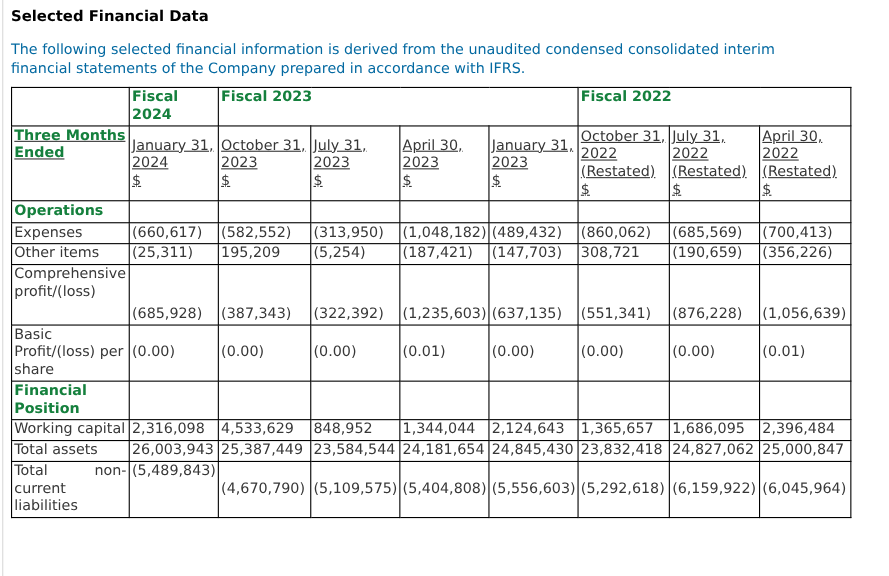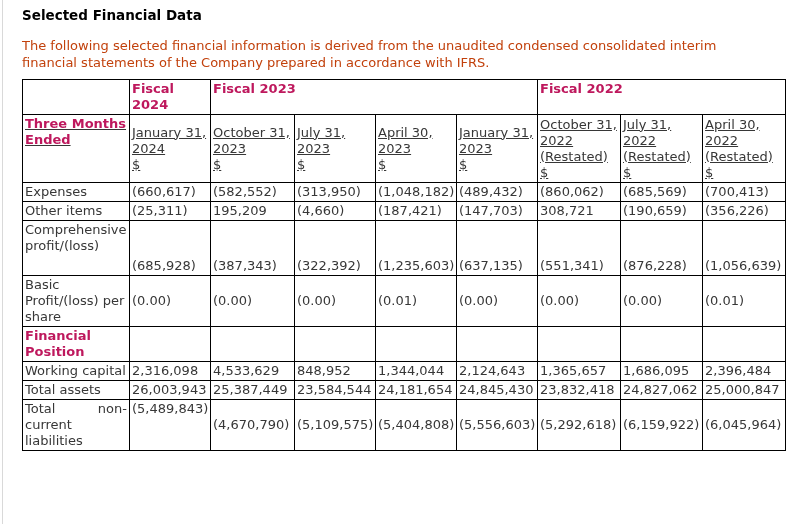--- a/index.html
+++ b/index.html
@@ -8,57 +8,57 @@
     color: #373737;
     width: 808px;
     height: 524px;
     overflow: hidden;
   }
   .page {
     position: relative;
     box-sizing: border-box;
     width: 808px;
     height: 524px;
-    padding: 7px 0 0 22px;
+    padding: 7px 0 0 10px;
   }
   .left-rule {
     position: absolute;
     left: 2px; top: 0;
     width: 1px; height: 524px;
     background: #d9d9d9;
   }
   .doc-title {
     margin: 0;
     font-size: 13.5px;
     line-height: 16px;
     font-weight: bold;
     color: #000;
   }
   .intro {
     margin: 15px 0 8px 0;
     width: 742px;
     font-size: 13px;
     line-height: 16.5px;
-    color: #c2410c;
+    color: #0369a1;
   }
   table.fin {
     border-collapse: collapse;
     table-layout: fixed;
     width: 763px;
     font-size: 13px;
     line-height: 16px;
     color: #373737;
   }
   table.fin td {
     border: 1px solid #000;
     padding: 1px 2px;
     vertical-align: middle;
     overflow: hidden;
   }
-  .b  { font-weight: bold; color: #be185d; }
+  .b  { font-weight: bold; color: #15803d; }
   .vt { vertical-align: top !important; }
   .vb { vertical-align: bottom !important; }
   .vm { vertical-align: middle !important; }
   .pre { white-space: pre-line; }
   .nw  { white-space: nowrap; }
   .val { white-space: nowrap; }
   .just { text-align: justify; }
   tr.r-fiscal  { height: 33px; }
   tr.r-periods { height: 68px; text-decoration: underline; }
   tr.r-sec     { height: 20px; }
@@ -121,38 +121,49 @@
         <td class="pre vm">July 31,
 2022
 (Restated)
 $</td>
         <td class="pre vm">April 30,
 2022
 (Restated)
 $</td>
       </tr>
 
+      <tr class="r-sec">
+        <td class="b nw vt">Operations</td>
+        <td class="val"></td>
+          <td class="val"></td>
+        <td class="val"></td>
+          <td class="val"></td>
+        <td class="val"></td>
+          <td class="val"></td>
+        <td class="val"></td>
+          <td class="val"></td>
+      </tr>
 
       <tr>
         <td class="nw">Expenses</td>
         <td class="val">(660,617)</td>
         <td class="val">(582,552)</td>
         <td class="val">(313,950)</td>
         <td class="val">(1,048,182)</td>
         <td class="val">(489,432)</td>
         <td class="val">(860,062)</td>
         <td class="val">(685,569)</td>
         <td class="val">(700,413)</td>
       </tr>
 
       <tr>
         <td class="nw">Other items</td>
         <td class="val">(25,311)</td>
         <td class="val">195,209</td>
-        <td class="val">(4,660)</td>
+        <td class="val">(5,254)</td>
         <td class="val">(187,421)</td>
         <td class="val">(147,703)</td>
         <td class="val">308,721</td>
         <td class="val">(190,659)</td>
         <td class="val">(356,226)</td>
       </tr>
 
       <tr class="r-comp">
         <td class="vt">Comprehensive profit/(loss)</td>
         <td class="val vb">(685,928)</td>

